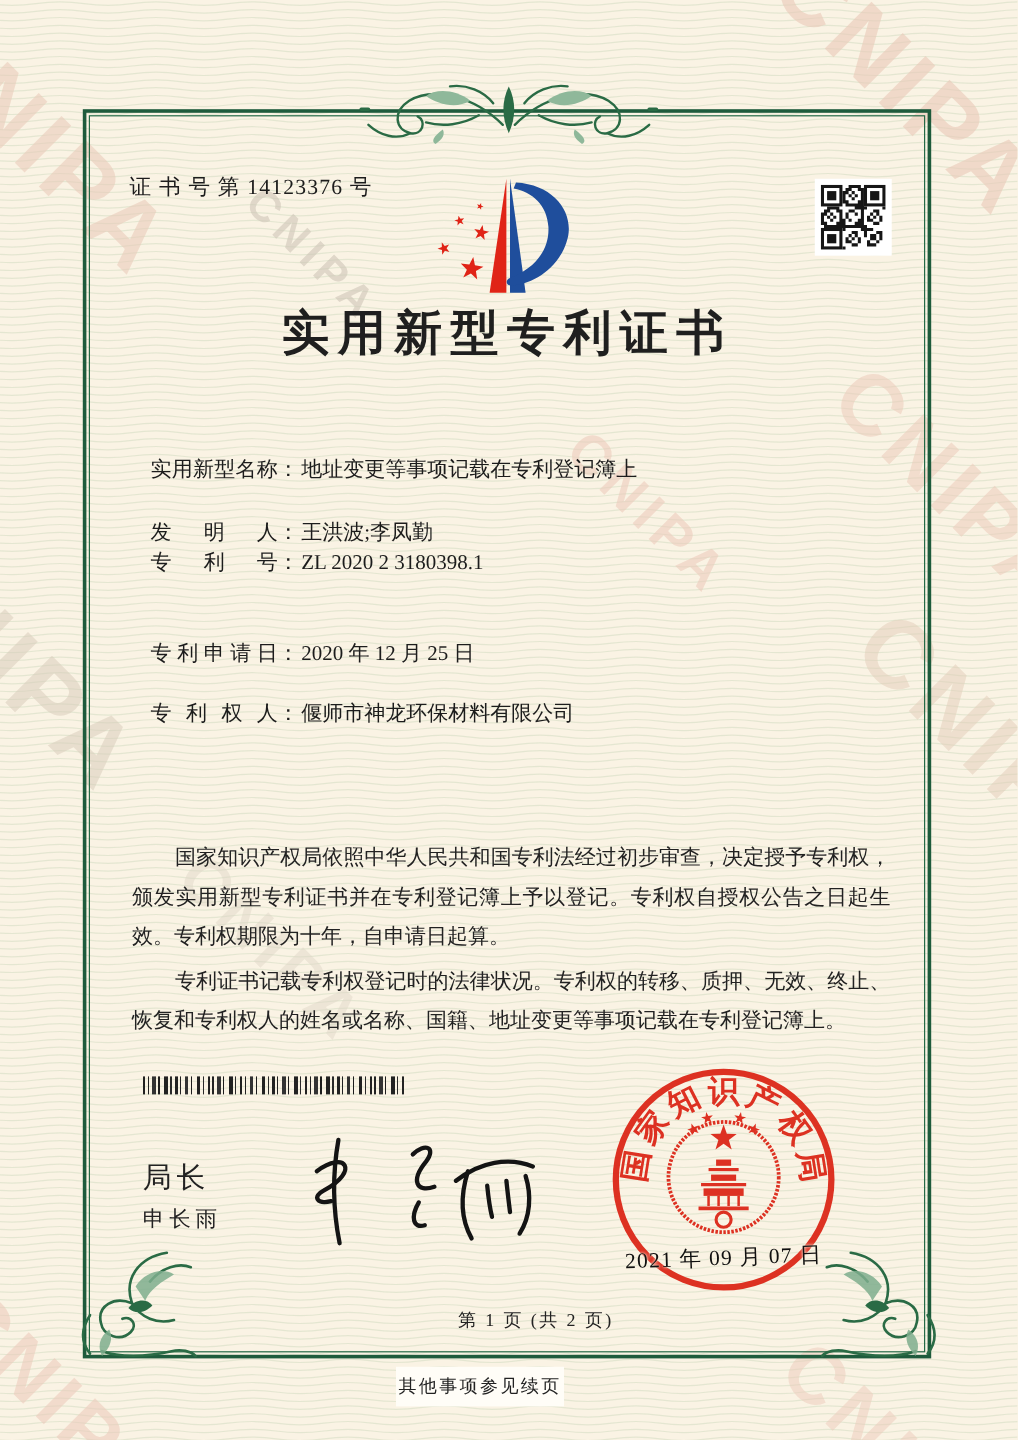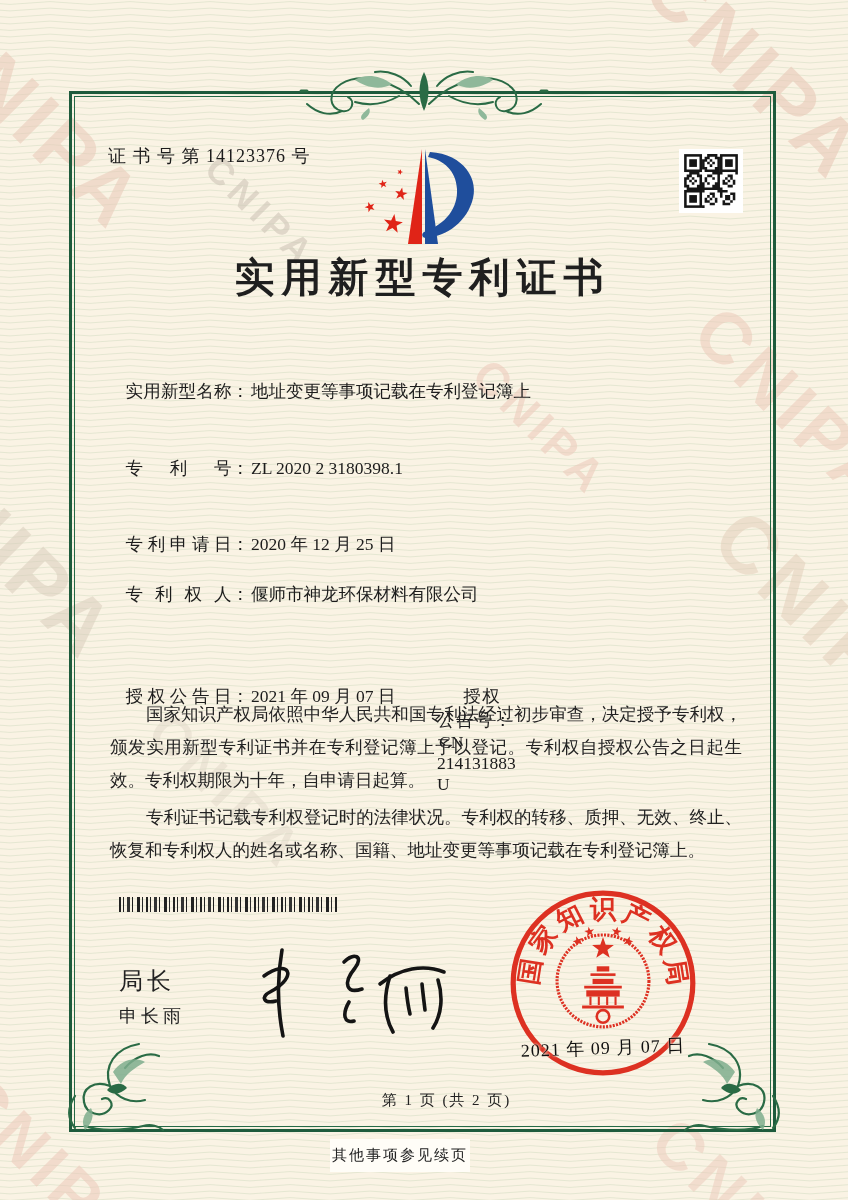--- a/index.html
+++ b/index.html
@@ -162,34 +162,31 @@
         <rect x="4" y="18" width="3" height="3"></rect>
     </g>
     <path id="qr-modules" fill="#161616" d="M11 2h1v1h-1zM12 2h1v1h-1zM13 2h1v1h-1zM14 2h1v1h-1zM10 3h1v1h-1zM11 3h1v1h-1zM14 3h1v1h-1zM15 3h1v1h-1zM9 4h1v1h-1zM10 4h1v1h-1zM12 4h1v1h-1zM15 4h1v1h-1zM9 5h1v1h-1zM11 5h1v1h-1zM13 5h1v1h-1zM15 5h1v1h-1zM9 6h1v1h-1zM12 6h1v1h-1zM15 6h1v1h-1zM9 7h1v1h-1zM10 7h1v1h-1zM14 7h1v1h-1zM15 7h1v1h-1zM10 8h1v1h-1zM11 8h1v1h-1zM12 8h1v1h-1zM13 8h1v1h-1zM14 8h1v1h-1zM15 8h1v1h-1zM4 9h1v1h-1zM5 9h1v1h-1zM6 9h1v1h-1zM7 9h1v1h-1zM13 9h1v1h-1zM14 9h1v1h-1zM15 9h1v1h-1zM16 9h1v1h-1zM22 9h1v1h-1zM3 10h1v1h-1zM4 10h1v1h-1zM7 10h1v1h-1zM8 10h1v1h-1zM11 10h1v1h-1zM12 10h1v1h-1zM15 10h1v1h-1zM19 10h1v1h-1zM20 10h1v1h-1zM2 11h1v1h-1zM3 11h1v1h-1zM5 11h1v1h-1zM8 11h1v1h-1zM10 11h1v1h-1zM13 11h1v1h-1zM15 11h1v1h-1zM18 11h1v1h-1zM20 11h1v1h-1zM2 12h1v1h-1zM4 12h1v1h-1zM6 12h1v1h-1zM8 12h1v1h-1zM10 12h1v1h-1zM15 12h1v1h-1zM17 12h1v1h-1zM19 12h1v1h-1zM21 12h1v1h-1zM2 13h1v1h-1zM5 13h1v1h-1zM8 13h1v1h-1zM9 13h1v1h-1zM11 13h1v1h-1zM14 13h1v1h-1zM15 13h1v1h-1zM17 13h1v1h-1zM18 13h1v1h-1zM21 13h1v1h-1zM2 14h1v1h-1zM3 14h1v1h-1zM7 14h1v1h-1zM8 14h1v1h-1zM9 14h1v1h-1zM13 14h1v1h-1zM14 14h1v1h-1zM15 14h1v1h-1zM19 14h1v1h-1zM20 14h1v1h-1zM3 15h1v1h-1zM4 15h1v1h-1zM5 15h1v1h-1zM6 15h1v1h-1zM7 15h1v1h-1zM8 15h1v1h-1zM9 15h1v1h-1zM10 15h1v1h-1zM11 15h1v1h-1zM12 15h1v1h-1zM13 15h1v1h-1zM14 15h1v1h-1zM15 15h1v1h-1zM16 15h1v1h-1zM9 16h1v1h-1zM15 16h1v1h-1zM16 16h1v1h-1zM17 16h1v1h-1zM18 16h1v1h-1zM12 17h1v1h-1zM13 17h1v1h-1zM16 17h1v1h-1zM20 17h1v1h-1zM21 17h1v1h-1zM11 18h1v1h-1zM13 18h1v1h-1zM16 18h1v1h-1zM18 18h1v1h-1zM19 18h1v1h-1zM21 18h1v1h-1zM10 19h1v1h-1zM12 19h1v1h-1zM14 19h1v1h-1zM18 19h1v1h-1zM19 19h1v1h-1zM21 19h1v1h-1zM10 20h1v1h-1zM11 20h1v1h-1zM14 20h1v1h-1zM17 20h1v1h-1zM20 20h1v1h-1zM12 21h1v1h-1zM13 21h1v1h-1zM17 21h1v1h-1zM18 21h1v1h-1zM19 21h1v1h-1zM9 22h1v1h-1z"></path>
   </svg>
 
   <div class="abs title">实用新型专利证书</div>
 
   <div class="row" style="top:358px;">
     <span class="lbl">实用新型名称</span><span>：</span><span class="val">地址变更等事项记载在专利登记簿上</span>
   </div>
+  <div class="row" style="top:410px;">
+    <span class="lbl">发明人</span><span>：</span><span class="val">王洪波;李凤勤</span>
+  </div>
   <div class="row" style="top:435px;">
     <span class="lbl">专利号</span><span>：</span><span class="val">ZL 2020 2 3180398.1</span>
   </div>
   <div class="row" style="top:511px;">
     <span class="lbl">专利申请日</span><span>：</span><span class="val">2020 年 12 月 25 日</span>
   </div>
   <div class="row" style="top:561px;">
     <span class="lbl">专利权人</span><span>：</span><span class="val">偃师市神龙环保材料有限公司</span>
-  </div>
-  <div class="row" style="top:663px;">
-    <span class="lbl">授权公告日</span><span>：</span><span class="val">2021 年 09 月 07 日</span>
-    <span class="grp2">
-      <span class="lbl2">授权公告号</span><span>：</span><span class="val">CN 214131883 U</span>
-    </span>
   </div>
 
   <div class="abs paras">
     <p>国家知识产权局依照中华人民共和国专利法经过初步审查，决定授予专利权，颁发实用新型专利证书并在专利登记簿上予以登记。专利权自授权公告之日起生效。专利权期限为十年，自申请日起算。</p>
     <p>专利证书记载专利权登记时的法律状况。专利权的转移、质押、无效、终止、恢复和专利权人的姓名或名称、国籍、地址变更等事项记载在专利登记簿上。</p>
   </div>
 
   <div class="abs barcode"></div>
 
   <div class="abs sig-title">局长</div>

